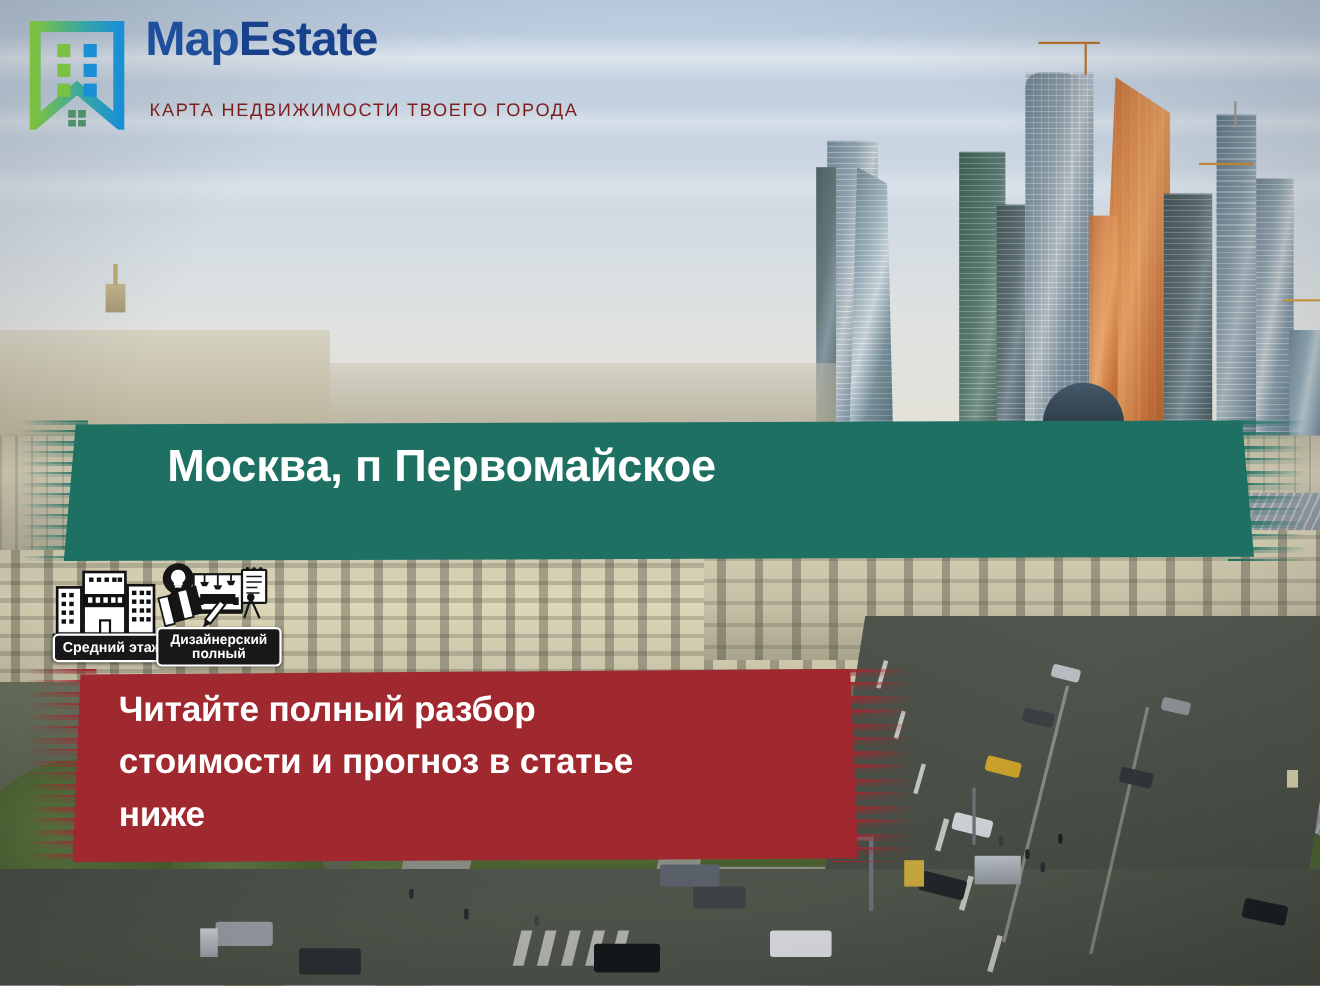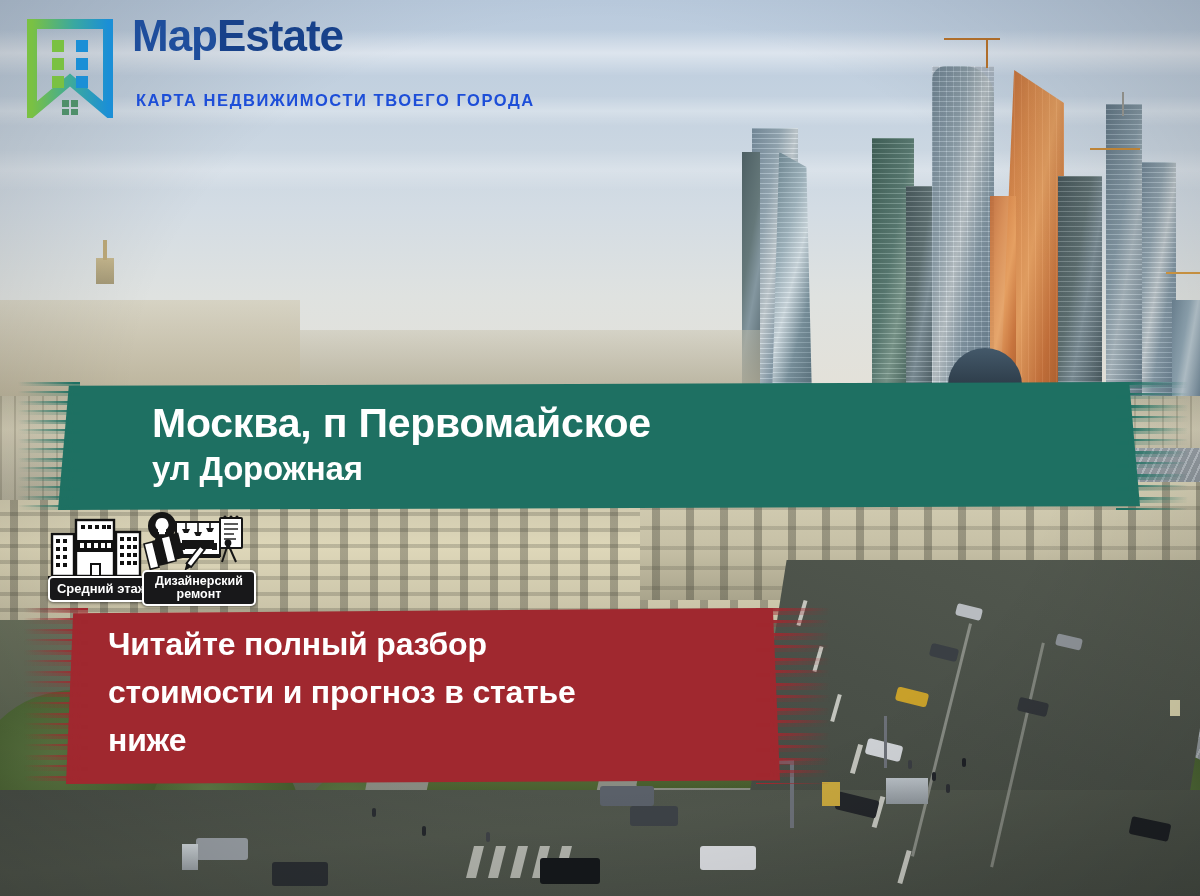--- a/index.html
+++ b/index.html
@@ -77,22 +77,22 @@
   .b-red{background:#a0282f;}
 
   .btext{position:absolute;color:#fff;font-weight:700;letter-spacing:-.2px;white-space:pre;}
 
   
   .logo{position:absolute;left:24px;top:18px;width:520px;height:100px;}
   .logo-mark{position:absolute;left:0;top:0;width:92px;height:100px;}
   .logo-word{position:absolute;left:108px;top:-4px;font-size:44px;font-weight:700;
     color:#1f4e9c;letter-spacing:-1px;line-height:1;}
   .logo-word .est{color:#17418a;}
-  .logo-tag{position:absolute;left:112px;top:73px;font-size:16.5px;font-weight:700;
-    color:#1d4ed8;letter-spacing:1.55px;white-space:nowrap;}
+  .logo-tag{position:absolute;left:112px;top:73px;font-size:16.5px;font-weight:400;
+    color:#7f1d1d;letter-spacing:1.55px;white-space:nowrap;}
 
   
   .badge{position:absolute;}
   .badge-label{position:absolute;background:#18181a;color:#fff;border-radius:5px;
     border:2px solid #fff;font-weight:700;text-align:center;line-height:1.05;
     box-shadow:0 1px 3px rgba(0,0,0,.5);}
 </style>
 </head>
 <body>
 
@@ -292,21 +292,20 @@
     <div class="slab b-green" style="clip-path:polygon(1% 3%,99% 0%,100% 97%,0% 100%);"></div>
     <div style="position:absolute;left:-40px;top:0;width:62px;height:100%;
          background:linear-gradient(90deg,transparent 0%,#1e7062 90%);
          -webkit-mask-image:repeating-linear-gradient(180deg,#000 0 2px,rgba(0,0,0,.6) 2px 4px,rgba(0,0,0,0) 4px 9px,#000 9px 11px,rgba(0,0,0,.3) 11px 14px,rgba(0,0,0,0) 14px 19px);
          mask-image:repeating-linear-gradient(180deg,#000 0 2px,rgba(0,0,0,.6) 2px 4px,rgba(0,0,0,0) 4px 9px,#000 9px 11px,rgba(0,0,0,.3) 11px 14px,rgba(0,0,0,0) 14px 19px);"></div>
     <div style="position:absolute;right:-48px;top:0;width:72px;height:100%;
          background:linear-gradient(270deg,transparent 0%,#1e7062 84%);
          -webkit-mask-image:repeating-linear-gradient(180deg,#000 0 3px,rgba(0,0,0,.5) 3px 6px,rgba(0,0,0,0) 6px 11px,#000 11px 13px,rgba(0,0,0,.3) 13px 17px,rgba(0,0,0,0) 17px 23px);
          mask-image:repeating-linear-gradient(180deg,#000 0 3px,rgba(0,0,0,.5) 3px 6px,rgba(0,0,0,0) 6px 11px,#000 11px 13px,rgba(0,0,0,.3) 13px 17px,rgba(0,0,0,0) 17px 23px);"></div>
     <div class="btext" style="left:94px;top:18px;font-size:41px;">Москва, п Первомайское</div>
-    <div class="btext" style="left:94px;top:68px;font-size:33px;">ул Дорожная</div>
   </div>
 
   <div class="badge" style="left:46px;top:516px;width:104px;height:80px;">
     <svg viewBox="0 0 104 64" width="104" height="64" aria-hidden="true">
       <g stroke="#111" stroke-width="2.4" fill="#fff">
         <rect x="6" y="18" width="22" height="42"></rect>
         <rect x="30" y="4" width="38" height="56"></rect>
         <rect x="70" y="16" width="24" height="44"></rect>
       </g>
       <g fill="#111">
@@ -401,21 +400,21 @@
       </g>
 
       <g stroke="#151515" stroke-width="2" fill="none">
         <path d="M86 34 L80 52"></path>
           <path d="M86 34 L94 52"></path>
         <circle cx="86" cy="33" r="2.4" fill="#151515"></circle>
       </g>
     </svg>
     <div class="badge-label" style="left:0px;top:60px;width:106px;padding:3px 2px;font-size:12.5px;">
       <div>Дизайнерский</div>
-      <div>ремонт</div>
+      <div>полный</div>
     </div>
   </div>
 
   <div class="banner" style="left:66px;top:608px;width:714px;height:176px;">
     <div class="slab b-red" style="clip-path:polygon(1% 3%,99% 0%,100% 98%,0% 100%);"></div>
     <div style="position:absolute;left:-42px;top:0;width:64px;height:100%;
          background:linear-gradient(90deg,transparent 0%,#a0282f 90%);
          -webkit-mask-image:repeating-linear-gradient(180deg,#000 0 2px,rgba(0,0,0,.6) 2px 5px,rgba(0,0,0,0) 5px 10px,#000 10px 12px,rgba(0,0,0,.3) 12px 16px,rgba(0,0,0,0) 16px 21px);
          mask-image:repeating-linear-gradient(180deg,#000 0 2px,rgba(0,0,0,.6) 2px 5px,rgba(0,0,0,0) 5px 10px,#000 10px 12px,rgba(0,0,0,.3) 12px 16px,rgba(0,0,0,0) 16px 21px);"></div>
     <div style="position:absolute;right:-50px;top:0;width:74px;height:100%;

